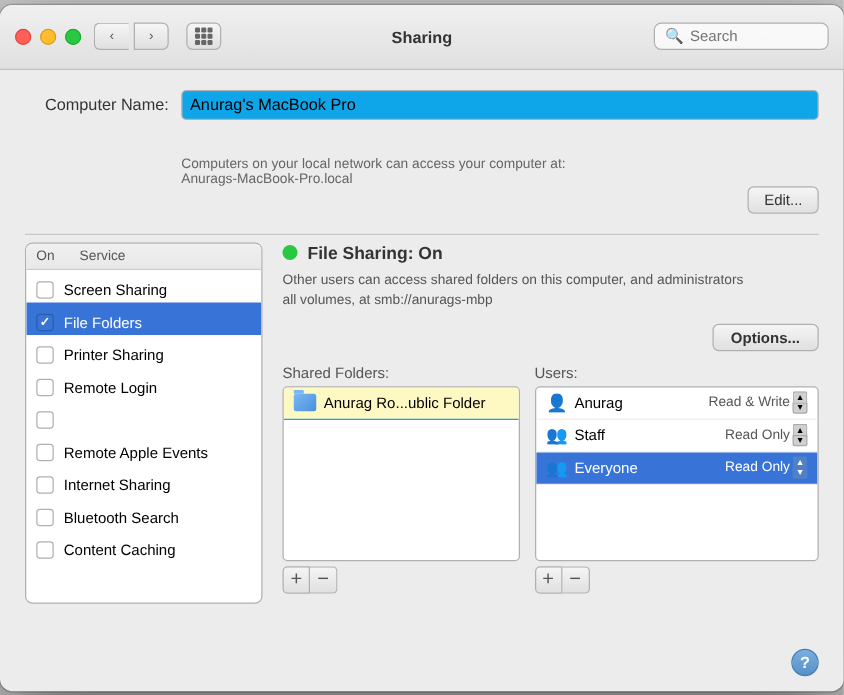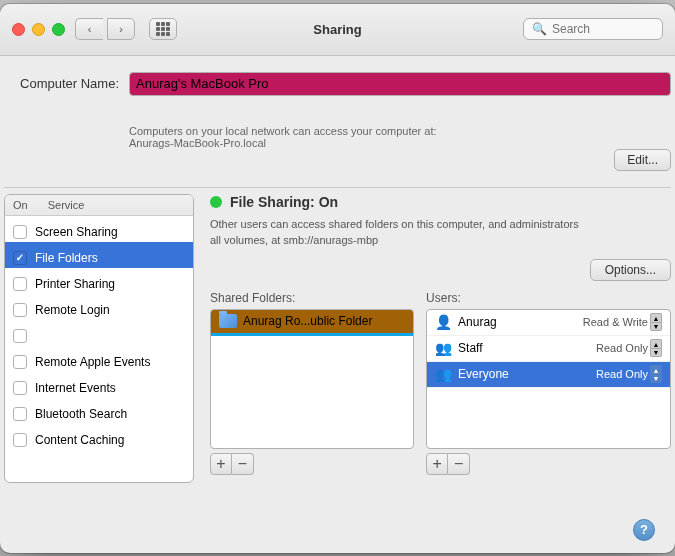--- a/index.html
+++ b/index.html
@@ -120,21 +120,21 @@
     .search-box input {
       border: none;
       background: transparent;
       outline: none;
       font-size: 12px;
       color: #888;
       width: 100%;
     }
 
     .content {
-      padding: 16px 4px;
+      padding: 16px 20px;
     }
 
     .computer-name-row {
       display: flex;
       align-items: center;
       margin-bottom: 8px;
       gap: 10px;
     }
 
     .computer-name-label {
@@ -145,21 +145,21 @@
       text-align: right;
     }
 
     .computer-name-input {
       flex: 1;
       height: 24px;
       border: 1px solid #b0b0b0;
       border-radius: 4px;
       padding: 0 6px;
       font-size: 13px;
-      background: #be185d;
+      background: #0ea5e9;
       outline: none;
     }
 
     .local-network-row {
       display: flex;
       align-items: center;
       margin-bottom: 16px;
       padding-left: 125px;
       gap: 10px;
     }
@@ -291,20 +291,21 @@
     }
 
     .options-btn {
       background: linear-gradient(to bottom, #f5f5f5, #e0e0e0);
       border: 1px solid #b0b0b0;
       border-radius: 5px;
       padding: 3px 14px;
       font-size: 12px;
       cursor: pointer;
       color: #333;
+      font-weight: bold;
     }
 
     .folders-users-row {
       display: flex;
       gap: 12px;
       margin-bottom: 8px;
     }
 
     .col-label {
       font-size: 12px;
@@ -328,22 +329,22 @@
       height: 140px;
     }
 
     .folder-item {
       display: flex;
       align-items: center;
       padding: 4px 8px;
       gap: 6px;
       cursor: pointer;
       font-size: 12px;
-      background: #a16207;
-      border-bottom: 3px solid #0ea5e9;
+      background: #fef9c3;
+      border-bottom: 1px solid #0ea5e9;
       height: 26px;
     }
 
     .folder-icon {
       width: 18px;
       height: 14px;
       background: linear-gradient(135deg, #7ab8f5, #4a90d9);
       border-radius: 2px;
       position: relative;
       flex-shrink: 0;
@@ -556,21 +557,21 @@
             <div class="checkbox"></div>
           </div>
 
           <div class="service-item">
             <div class="checkbox"></div>
             <span class="service-name">Remote Apple Events</span>
           </div>
 
           <div class="service-item">
             <div class="checkbox"></div>
-            <span class="service-name">Internet Events</span>
+            <span class="service-name">Internet Sharing</span>
           </div>
 
           <div class="service-item">
             <div class="checkbox"></div>
             <span class="service-name">Bluetooth Search</span>
           </div>
 
           <div class="service-item">
             <div class="checkbox"></div>
             <span class="service-name">Content Caching</span>

